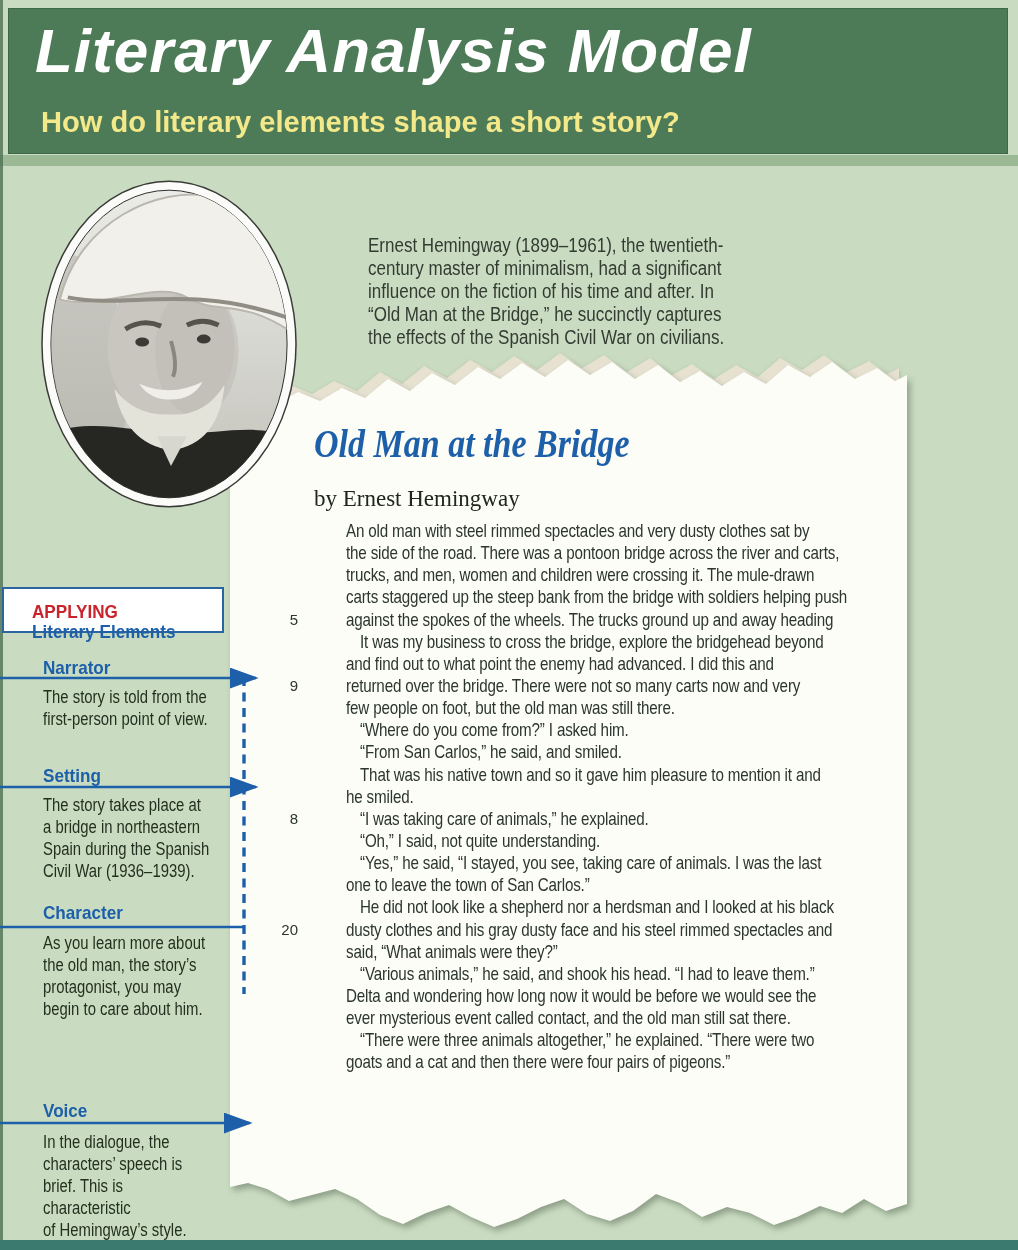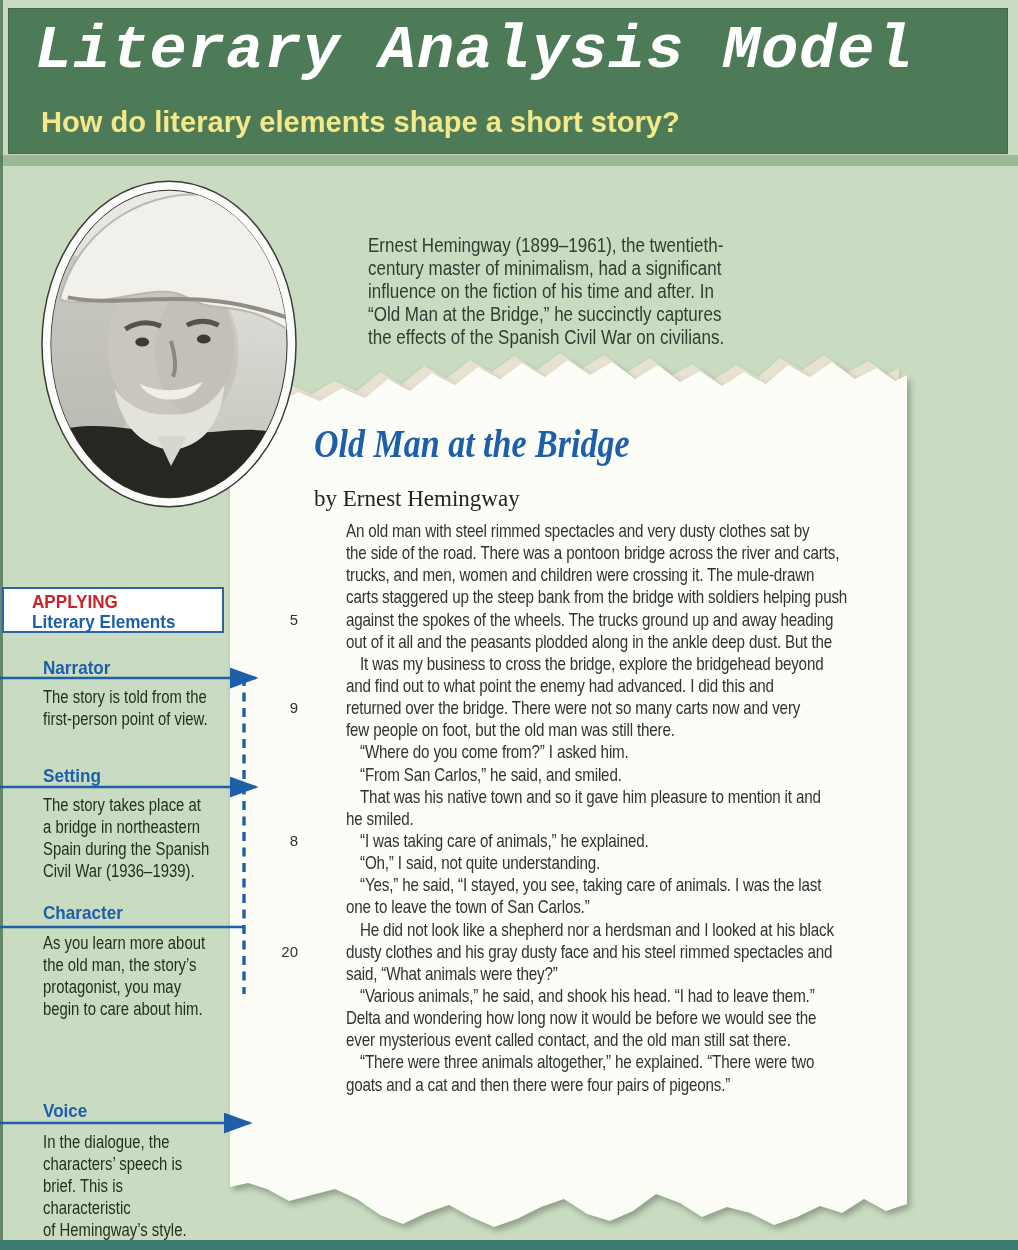--- a/index.html
+++ b/index.html
@@ -2,21 +2,21 @@
 <html style="--header-green: #4d7b57; --body-green: #c9dcc1; --strip-green: #9cb995; --subtitle-yellow: #f3e98b; --accent-blue: #1d5fa9; --accent-red: #c9232b; --paper-white: #fdfdf7; --tear-cream: #e6e1d0; --teal-bar: #3b7a6e; --text-dark: #2c3530;"><head>
 <meta charset="utf-8">
 <style>
   html,body{margin:0;padding:0;background:#888;}
   .page{position:relative;width:1018px;height:1250px;overflow:hidden;
         background:var(--body-green,#c9dcc1);font-family:"Liberation Sans",sans-serif;}
   
   .header{position:absolute;left:8px;top:8px;width:1000px;height:146px;
           background:var(--header-green,#4d7b57);border:1px solid #3f684a;box-sizing:border-box;}
   .page-title{position:absolute;left:26px;top:6px;margin:0;
-          font-family:Liberation Mono, monospace;font-style:italic;font-weight:600;
+          font-family:Liberation Sans, sans-serif;font-style:italic;font-weight:600;
           font-size:62px;line-height:1.15;color:#ffffff;letter-spacing:1px;}
   .page-subtitle{position:absolute;left:32px;top:96px;margin:0;
           font-weight:700;font-size:30px;line-height:1.1;
           color:var(--subtitle-yellow,#f3e98b);transform:scaleX(.97);transform-origin:0 0;}
   .header-strip{position:absolute;left:0;top:155px;width:1018px;height:11px;
           background:var(--strip-green,#9cb995);}
   .left-edge{position:absolute;left:0;top:0;width:3px;height:1250px;background:#4c7153;opacity:.8;}
   .bottom-bar{position:absolute;left:0;top:1240px;width:1018px;height:10px;
           background:var(--teal-bar,#3b7a6e);}
   
@@ -37,21 +37,21 @@
   .story-byline{position:absolute;left:314px;top:486px;margin:0;
          font-family:"Liberation Serif",serif;font-size:23px;color:#20261f;white-space:nowrap;text-align:right;}
   .story-lines{position:absolute;left:260px;top:520px;}
   .srow{display:flex;height:22.15px;gap:32px;}
   .snum{width:38px;text-align:right;font-size:15px;line-height:22.15px;color:#2c3530;flex:none;}
   .stxt{margin-left:16px;white-space:nowrap;font-size:18.5px;line-height:22.15px;
         color:#2c3530;letter-spacing:-0.2px;transform:scaleX(.82);transform-origin:0 0;}
   .srow.ind .stxt{margin-left:30px;}
   
   .applying-box{position:absolute;left:2px;top:587px;width:222px;height:46px;box-sizing:border-box;
-        background:#ffffff;border:2px solid #2a65a0;padding:3px 0 0 28px;}
+        background:#ffffff;border:2px solid #2a65a0;padding:13px 0 0 28px;}
   .applying-l1{margin:0;font-weight:700;font-size:19px;line-height:20px;
         color:var(--accent-red,#c9232b);transform:scaleX(.9);transform-origin:0 0;}
   .applying-l2{margin:0;font-weight:700;font-size:19px;line-height:20px;
         color:var(--accent-blue,#1d5fa9);transform:scaleX(.9);transform-origin:0 0;}
   .note{position:absolute;left:43px;width:200px;}
   .note h3{margin:0 0 8px 0;font-size:19px;line-height:19px;font-weight:700;
         color:var(--accent-blue,#1d5fa9);transform:scaleX(.9);transform-origin:0 0;}
   .note .ntext{margin:0;white-space:pre-line;font-size:17.5px;line-height:22px;
         color:#24301f;transform:scaleX(.85);transform-origin:0 0;}
   .note-narrator{top:658px;}  .note-narrator .ntext{margin-top:9px;}
@@ -133,24 +133,20 @@
         <span class="stxt">trucks, and men, women and children were crossing it. The mule-drawn</span>
       </div>
       <div class="srow">
         <span class="snum"></span>
         <span class="stxt">carts staggered up the steep bank from the bridge with soldiers helping push</span>
       </div>
       <div class="srow">
         <span class="snum">5</span>
         <span class="stxt">against the spokes of the wheels. The trucks ground up and away heading</span>
       </div>
-      <div class="srow">
-        <span class="snum"></span>
-        <span class="stxt">out of it all and the peasants plodded along in the ankle deep dust. But the</span>
-      </div>
       <div class="srow ind">
         <span class="snum"></span>
         <span class="stxt">It was my business to cross the bridge, explore the bridgehead beyond</span>
       </div>
       <div class="srow">
         <span class="snum"></span>
         <span class="stxt">and find out to what point the enemy had advanced. I did this and</span>
       </div>
       <div class="srow">
         <span class="snum">9</span>

